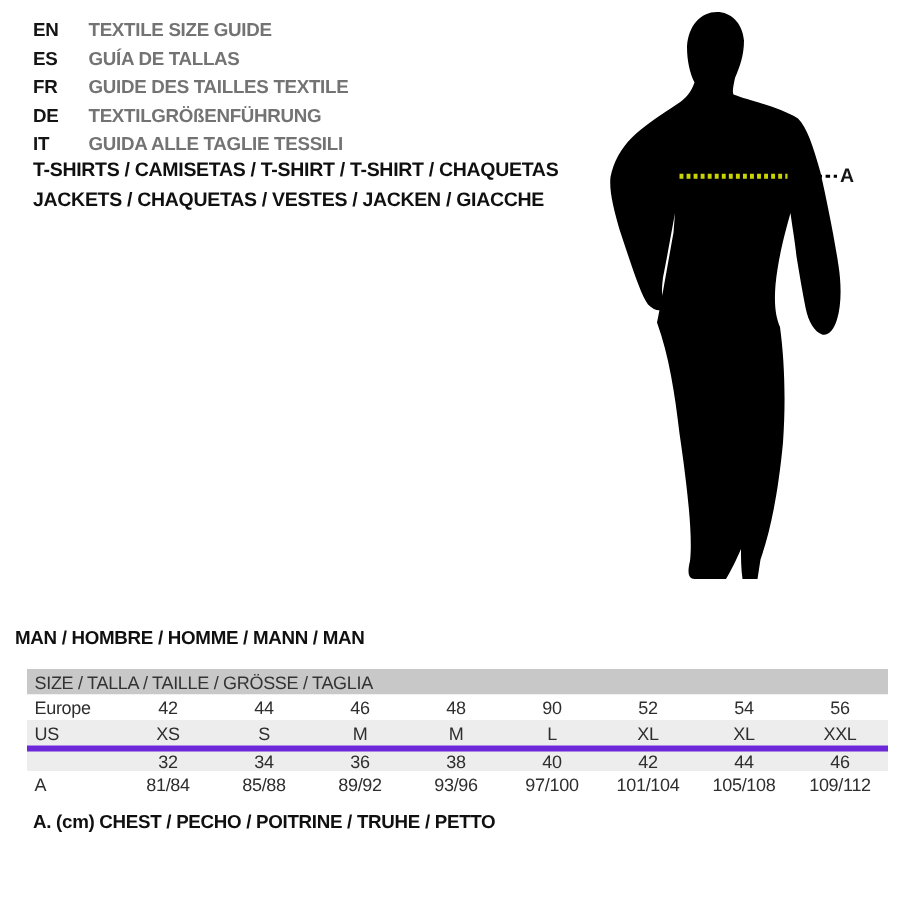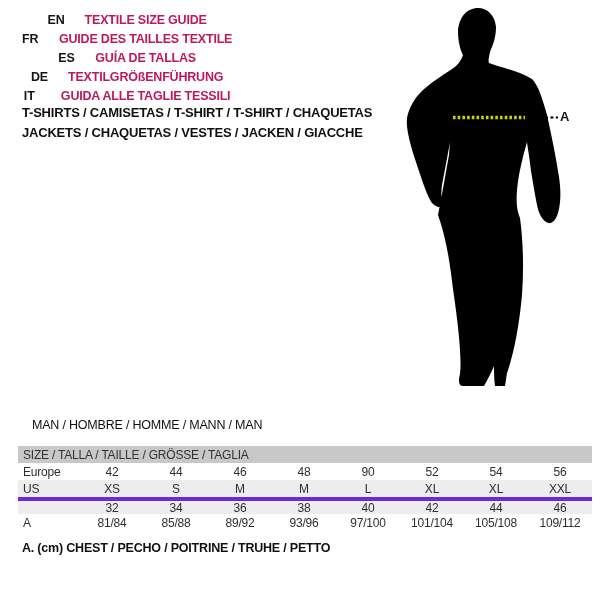--- a/index.html
+++ b/index.html
@@ -8,45 +8,45 @@
     font-family:"Liberation Sans", sans-serif;
     background:#ffffff;
     color:#111;
     position:relative;
     overflow:hidden;
   }
   .canvas { position:absolute; left:0; top:0; width:600px; height:600px; background:#fff; }
 
   
   .languages { position:absolute; left:22px; top:10px; }
-  .lang-row { display:flex; height:19px; align-items:center;justify-content:center; }
+  .lang-row { display:flex; height:19px; align-items:center; }
   .lang-code {
     width:37px; font-size:12.5px; font-weight:700; letter-spacing:-0.2px; color:#141414;
   }
   .lang-text {
-    font-size:12.5px; font-weight:700; letter-spacing:-0.2px; color:#be185d; white-space:nowrap;
+    font-size:12.5px; font-weight:700; letter-spacing:-0.2px; color:#737373; white-space:nowrap;
   }
 
   
   .garments { position:absolute; left:22px; top:103px; }
   .garment-line {
     font-size:13px; font-weight:700; letter-spacing:-0.2px; color:#101010;
     line-height:20px; white-space:nowrap;
   }
 
   
   .figure-wrap { position:absolute; left:405px; top:5px; width:170px; height:388px; }
   .measure-label {
     position:absolute; left:560px; top:109px; font-size:13px; font-weight:600; color:#141414;
   }
 
   
   .section-title {
-    position:absolute; left:32px; top:418px;
-    font-size:12.5px; font-weight:400; letter-spacing:-0.2px; color:#101010; white-space:nowrap;
+    position:absolute; left:10px; top:418px;
+    font-size:12.5px; font-weight:700; letter-spacing:-0.2px; color:#101010; white-space:nowrap;
   }
 
   
   .size-table { position:absolute; left:18px; top:446px; width:574px; }
   .table-header {
     height:17px; background:#c8c8c8; display:flex; align-items:center;
     padding-left:5px; font-size:12px; font-weight:400; color:#333; letter-spacing:-0.2px;
   }
   .t-row { height:17px; display:flex; align-items:center; background:#fff; }
   .t-row.shaded { background:#ededed; }
@@ -68,26 +68,26 @@
 <body>
 
 <div class="canvas">
 
   <div class="languages">
     <div class="lang-row">
       <span class="lang-code">EN</span>
       <span class="lang-text">TEXTILE SIZE GUIDE</span>
     </div>
     <div class="lang-row">
+      <span class="lang-code">ES</span>
+      <span class="lang-text">GUÍA DE TALLAS</span>
+    </div>
+    <div class="lang-row">
       <span class="lang-code">FR</span>
       <span class="lang-text">GUIDE DES TAILLES TEXTILE</span>
-    </div>
-    <div class="lang-row">
-      <span class="lang-code">ES</span>
-      <span class="lang-text">GUÍA DE TALLAS</span>
     </div>
     <div class="lang-row">
       <span class="lang-code">DE</span>
       <span class="lang-text">TEXTILGRÖßENFÜHRUNG</span>
     </div>
     <div class="lang-row">
       <span class="lang-code">IT</span>
       <span class="lang-text">GUIDA ALLE TAGLIE TESSILI</span>
     </div>
   </div>

